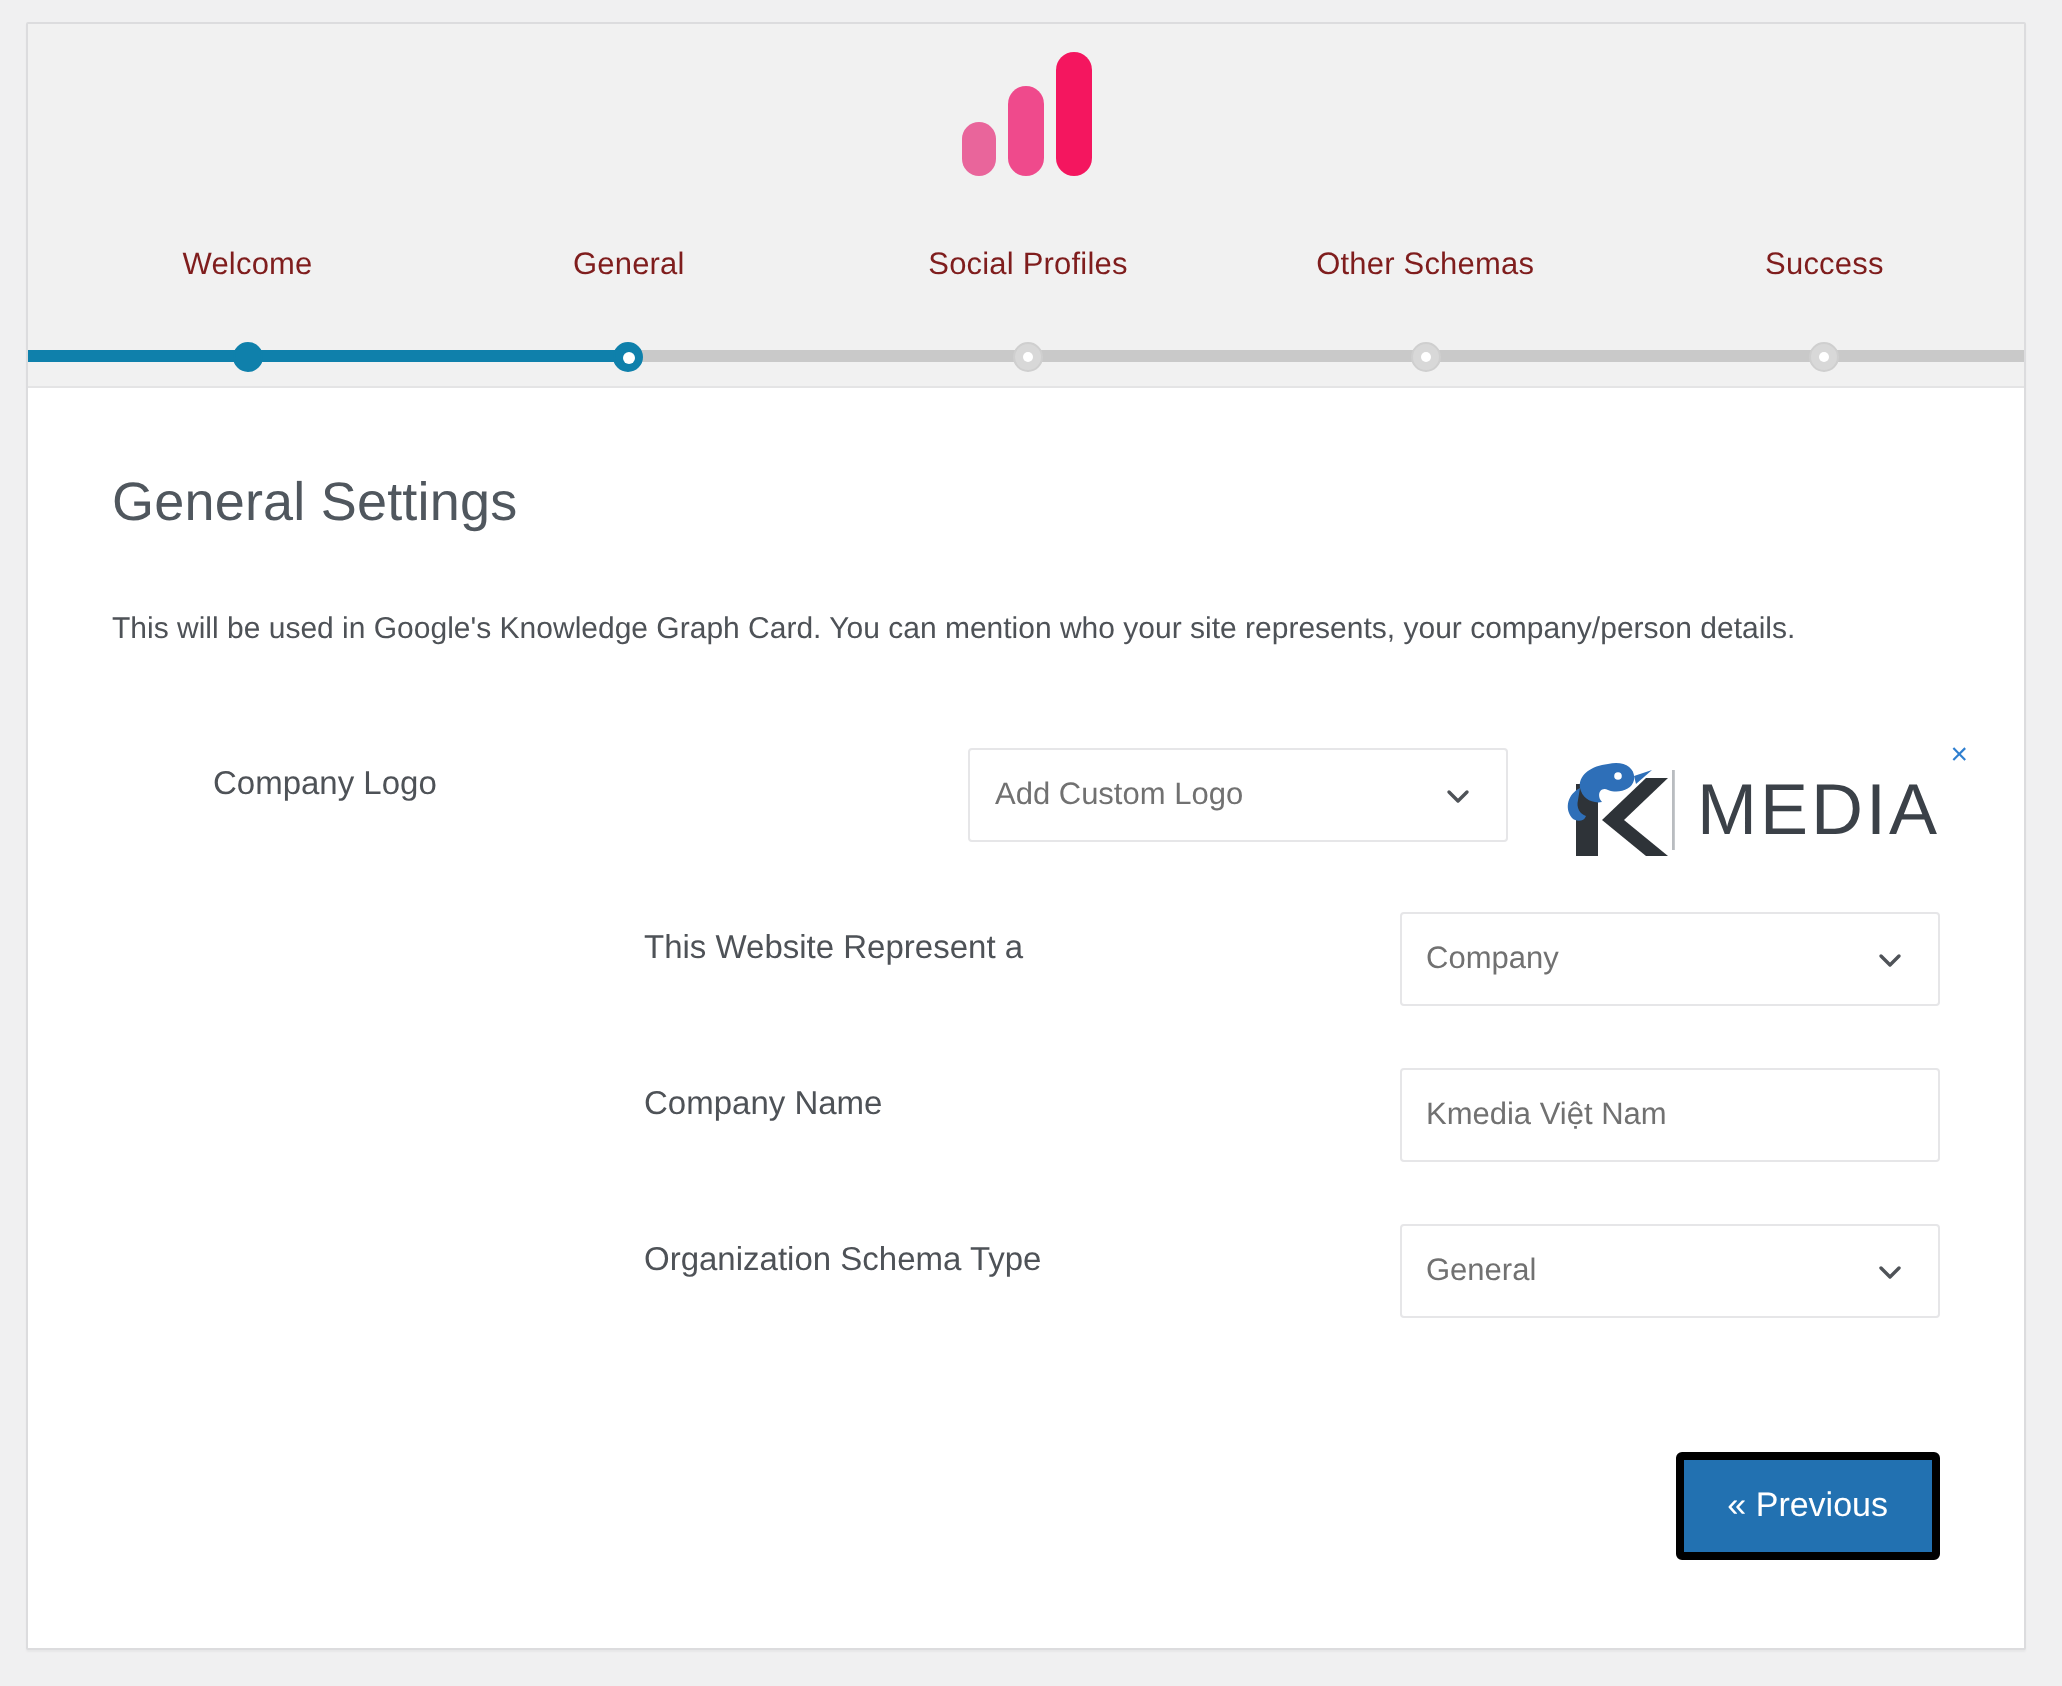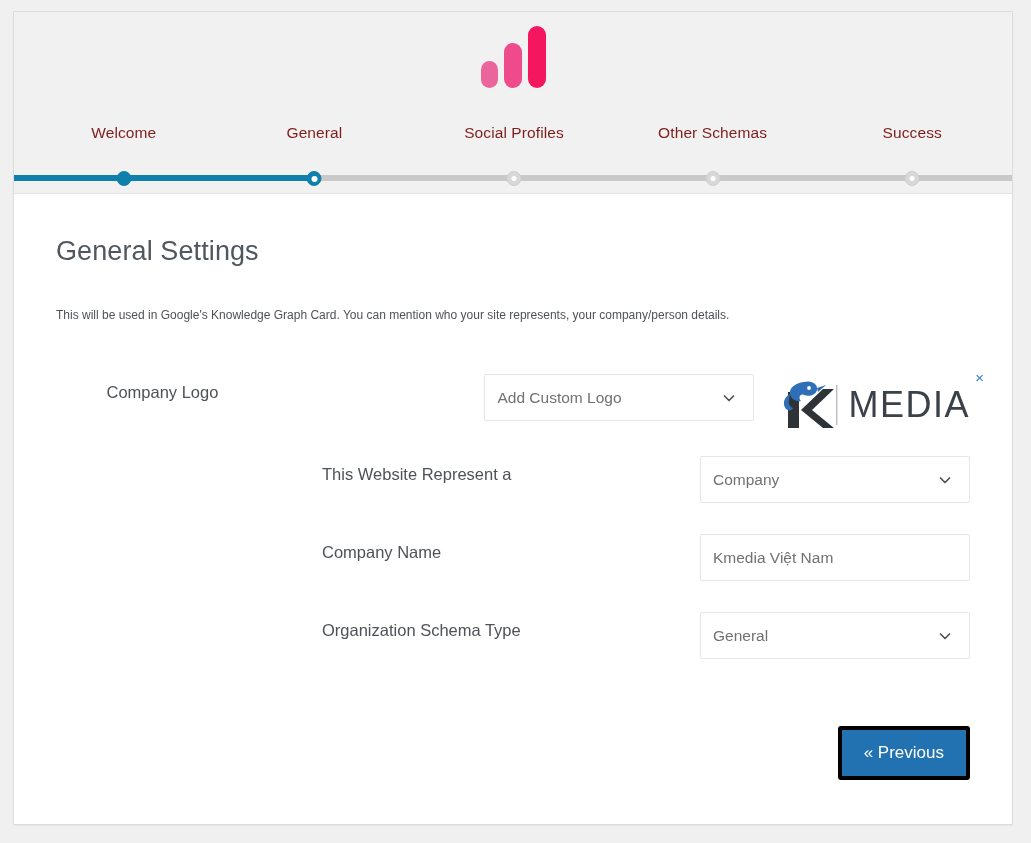--- a/index.html
+++ b/index.html
@@ -149,21 +149,21 @@
     margin: 0 0 30px 0;
     font-size: 27px;
     font-weight: 400;
     color: #50575e;
     line-height: 34px;
     letter-spacing: .1px;
   }
 
   p.intro {
     margin: 0 0 42px 0;
-    font-size: 12px;
+    font-size: 15px;
     color: #4e5257;
     line-height: 34px;
     max-width: 900px;
     font-weight: 400;
   }
 
   
   .form-row {
     display: flex;
     align-items: flex-start;

